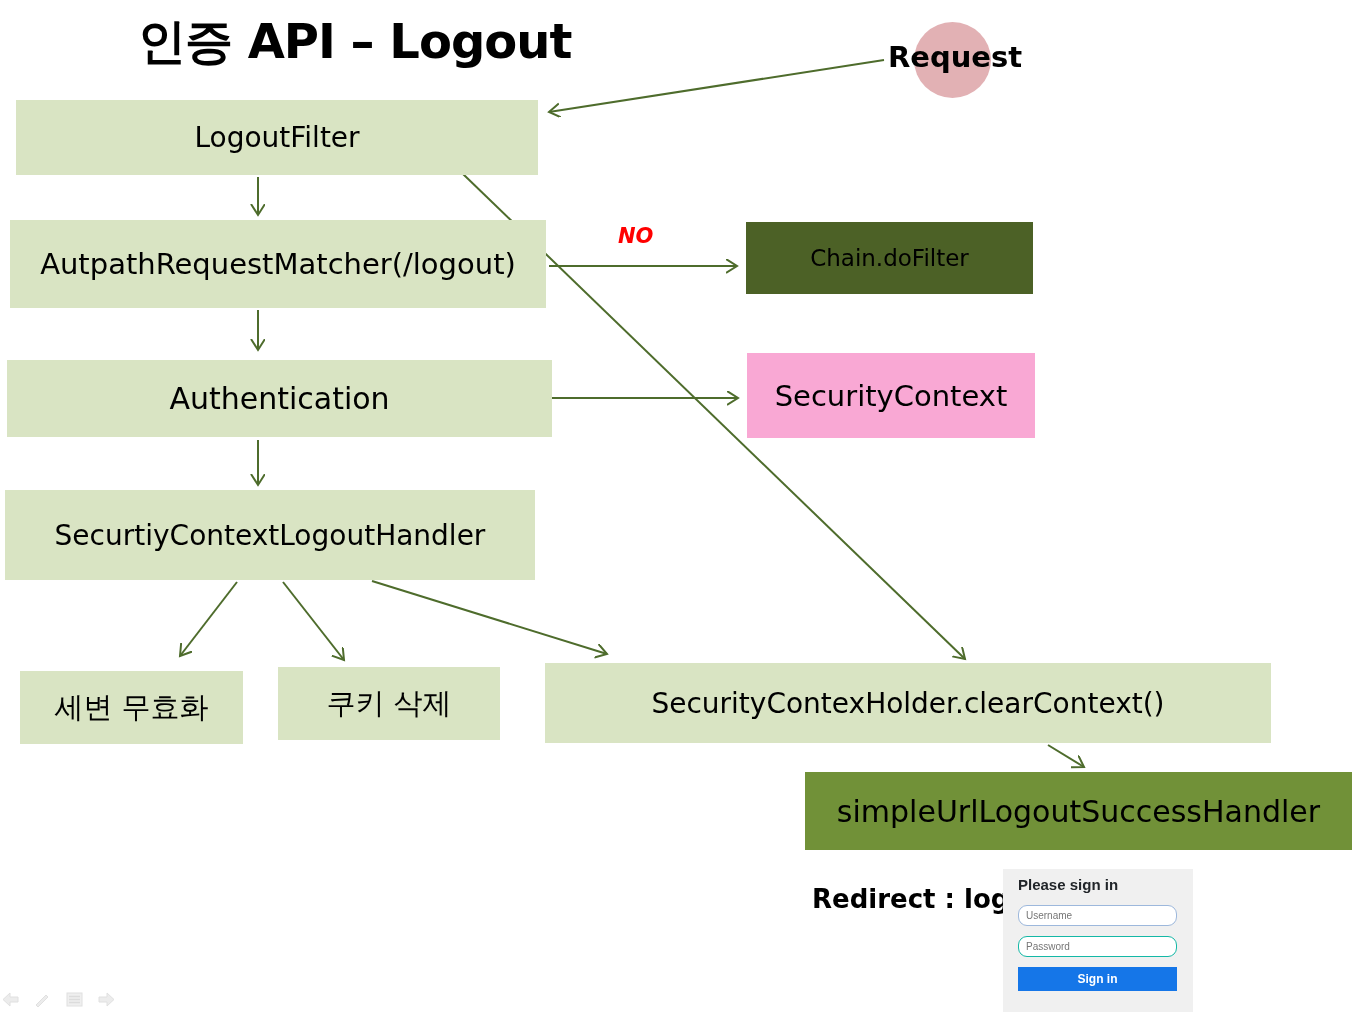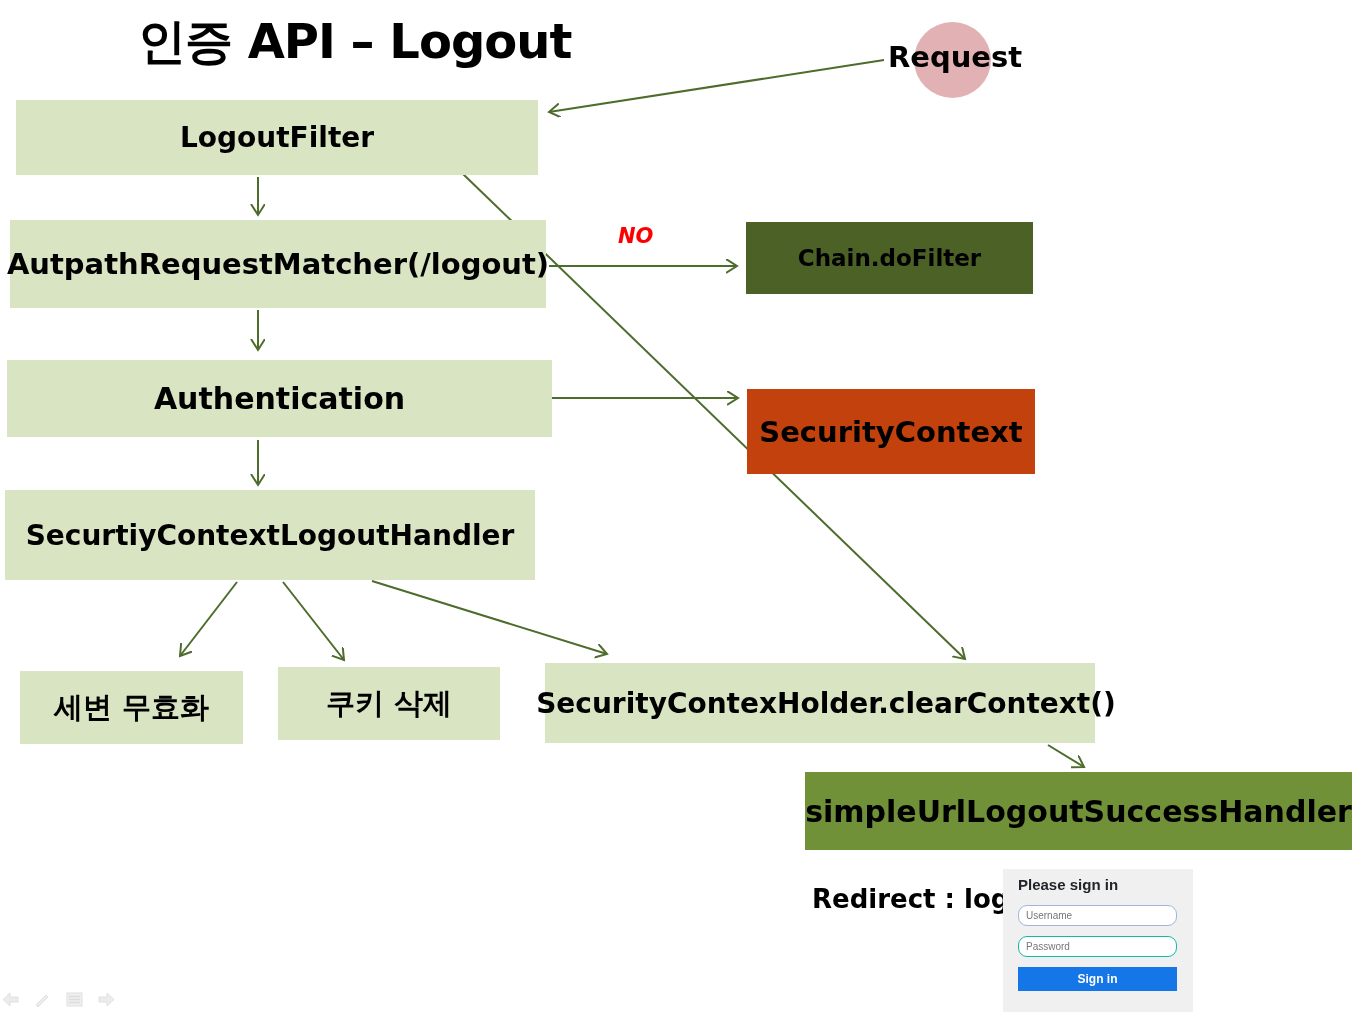--- a/index.html
+++ b/index.html
@@ -7,25 +7,25 @@
     position:relative;width:1360px;height:1012px;background:#ffffff;
     font-family:"DejaVu Sans","Liberation Sans",sans-serif;overflow:hidden;
   }
   .arrows{position:absolute;left:0;top:0;z-index:1;}
   .title{
     position:absolute;left:138px;top:10px;z-index:2;
     font-size:48px;font-weight:bold;color:#000;letter-spacing:-1px;white-space:nowrap;
   }
   .node{
     position:absolute;z-index:2;display:flex;align-items:center;justify-content:center;
-    background:#d9e4c3;color:#000;font-weight:bold;white-space:nowrap;text-align:right;
+    background:#d9e4c3;color:#000;font-weight:normal;white-space:nowrap;text-align:right;
   }
   .node.dark{background:#4c6126;}
   .node.olive{background:#719138;}
-  .node.gray{background:#c2410c;margin-top:36px;}
+  .node.gray{background:#f9a8d4;}
   .request-ellipse{
     position:absolute;left:914px;top:22px;width:77px;height:76px;border-radius:50%;
     background:#e2b1b4;z-index:1;
   }
   .request-label{
     position:absolute;left:870px;top:40px;width:170px;text-align:center;z-index:2;
     font-size:29px;font-weight:bold;color:#000;
   }
   .no-label{
     position:absolute;left:618px;top:224px;z-index:2;
@@ -102,21 +102,21 @@
   <div class="node" style="left:7px;top:360px;width:545px;height:77px;font-size:30px;">Authentication</div>
 
   <div class="node gray" style="left:747px;top:353px;width:288px;height:85px;font-size:29px;">SecurityContext</div>
 
   <div class="node" style="left:5px;top:490px;width:530px;height:90px;font-size:28px;">SecurtiyContextLogoutHandler</div>
 
   <div class="node" style="left:20px;top:665px;width:223px;height:73px;font-size:29px;margin-top:6px;">세변 무효화</div>
 
   <div class="node" style="left:278px;top:667px;width:222px;height:73px;font-size:29px;">쿠키 삭제</div>
 
-  <div class="node" style="left:545px;top:663px;width:538px;height:80px;font-size:28px;padding-left:12px;">SecurityContexHolder.clearContext()</div>
+  <div class="node" style="left:545px;top:663px;width:726px;height:80px;font-size:28px;">SecurityContexHolder.clearContext()</div>
 
   <div class="node olive" style="left:805px;top:772px;width:547px;height:78px;font-size:30px;">simpleUrlLogoutSuccessHandler</div>
 
   <div class="redirect-label">Redirect : login</div>
 
   <div class="login-panel">
     <div class="login-heading">Please sign in</div>
     <input class="login-input username" type="text" placeholder="Username" style="">
     <input class="login-input password" type="text" placeholder="Password" style="">
     <button class="signin-btn">Sign in</button>

